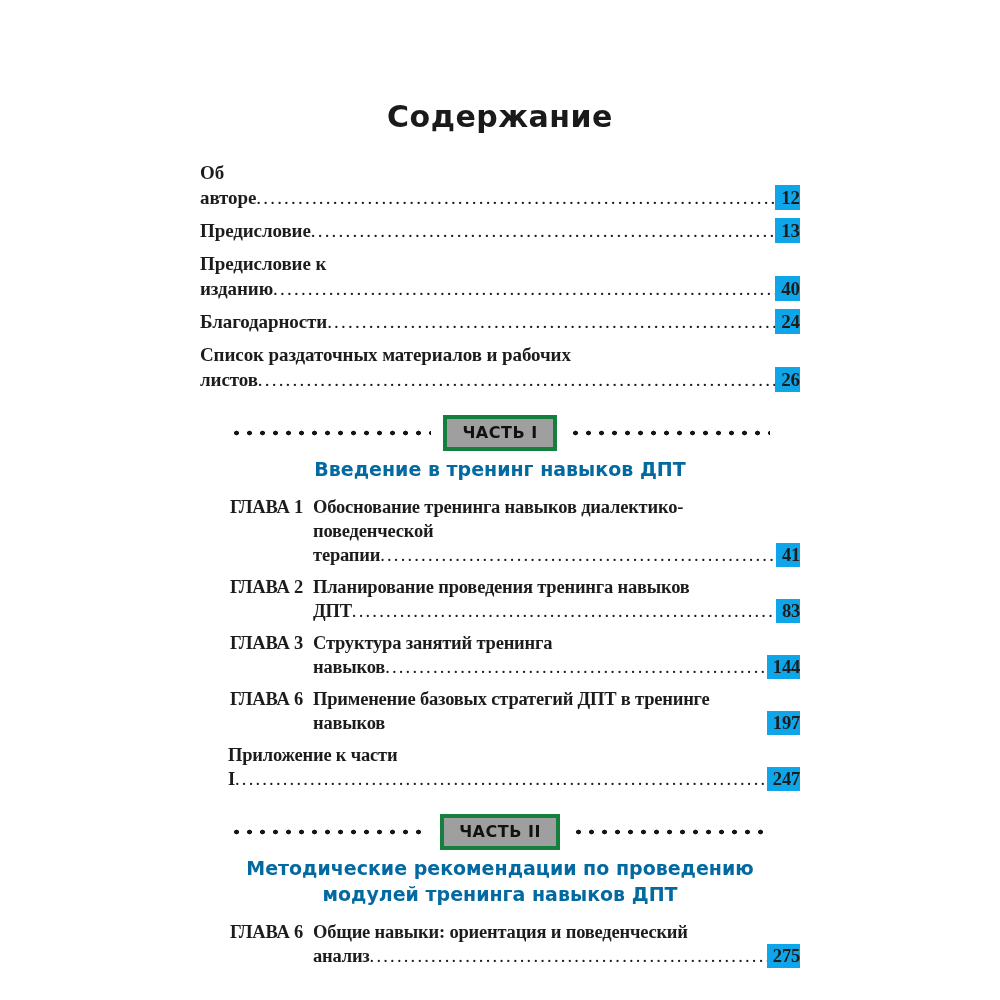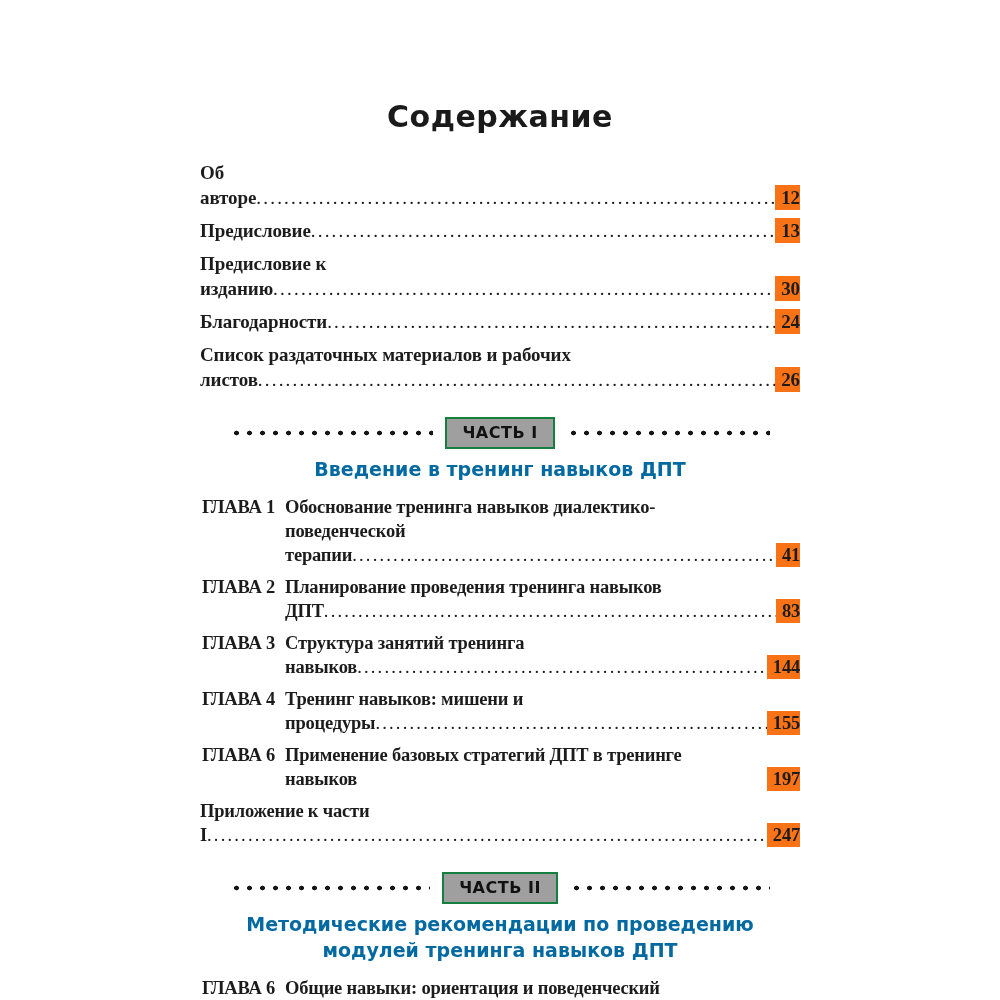--- a/index.html
+++ b/index.html
@@ -16,21 +16,21 @@
 
   
   .toc-row { position:relative; overflow:hidden; }
   .row-text { display:block; padding-right:42px; }
   .row-text.dotted::after {
     content:"..........................................................................................................................................................................";
     white-space:nowrap; letter-spacing:2.2px; font-weight:normal;
   }
   .page-num {
     position:absolute; right:0; bottom:0;
-    background:#f97316; padding-left:6px;
+    background:#0ea5e9; padding-left:6px;
   }
 
   
   .front-matter { }
   .front-matter .toc-row {
     font-weight:700; font-size:19px; line-height:25px;
     margin-bottom:8px; letter-spacing:-0.1px;
   }
 
   
@@ -39,32 +39,32 @@
     margin:25px 30px 0 30px; height:32px;
   }
   .dots-strip {
     flex:1; height:6px;
     background-image:radial-gradient(circle, #161616 2.1px, rgba(0,0,0,0) 2.7px);
     background-size:13px 6px; background-repeat:repeat-x; background-position:left center;
   }
   .part-label {
     font-family:"DejaVu Sans", sans-serif; font-weight:700;
     font-size:16px; line-height:20px; letter-spacing:0.5px;
-    color:#111; background:#9f9f9f; border:2px solid #15803d;
+    color:#111; background:#9f9f9f; border:4px solid #15803d;
     padding:4px 15px; margin:0 12px; white-space:nowrap;
   }
 
   .part-heading {
     font-family:"DejaVu Sans", sans-serif; font-weight:700;
     font-size:19px; line-height:26px; text-align:center;
     color:#0369a1; margin:7px auto 0 auto; max-width:580px;
   }
 
   
-  .chapter-list { margin-top:13px; }
+  .chapter-list { margin-top:13px;margin-left:28px; }
   .chapter-list .toc-row {
     font-weight:700; font-size:18.5px; line-height:24px;
     letter-spacing:-0.2px; margin-bottom:8px;
   }
   .toc-row.chapter { padding-left:85px; }
   .chapter-label { position:absolute; left:2px; top:0; }
   .toc-row.no-dots .row-text::after { content:""; }
 </style>
 </head>
 <body>
@@ -77,21 +77,21 @@
     <div class="toc-row">
       <span class="row-text dotted">Об авторе</span>
       <span class="page-num">12</span>
     </div>
     <div class="toc-row">
       <span class="row-text dotted">Предисловие</span>
       <span class="page-num">13</span>
     </div>
     <div class="toc-row">
       <span class="row-text dotted">Предисловие к изданию</span>
-      <span class="page-num">30</span>
+      <span class="page-num">40</span>
     </div>
     <div class="toc-row">
       <span class="row-text dotted">Благодарности</span>
       <span class="page-num">24</span>
     </div>
     <div class="toc-row">
       <span class="row-text dotted">Список раздаточных материалов и рабочих листов</span>
       <span class="page-num">26</span>
     </div>
   </div>
@@ -113,25 +113,20 @@
     <div class="toc-row chapter">
       <span class="chapter-label">ГЛАВА 2</span>
       <span class="row-text dotted">Планирование проведения тренинга навыков ДПТ</span>
       <span class="page-num">83</span>
     </div>
     <div class="toc-row chapter">
       <span class="chapter-label">ГЛАВА 3</span>
       <span class="row-text dotted">Структура занятий тренинга навыков</span>
       <span class="page-num">144</span>
     </div>
-    <div class="toc-row chapter">
-      <span class="chapter-label">ГЛАВА 4</span>
-      <span class="row-text dotted">Тренинг навыков: мишени и процедуры</span>
-      <span class="page-num">155</span>
-    </div>
     <div class="toc-row chapter no-dots">
       <span class="chapter-label">ГЛАВА 6</span>
       <span class="row-text dotted">Применение базовых стратегий ДПТ в тренинге навыков</span>
       <span class="page-num">197</span>
     </div>
     <div class="toc-row">
       <span class="row-text dotted">Приложение к части I</span>
       <span class="page-num">247</span>
     </div>
   </div>

